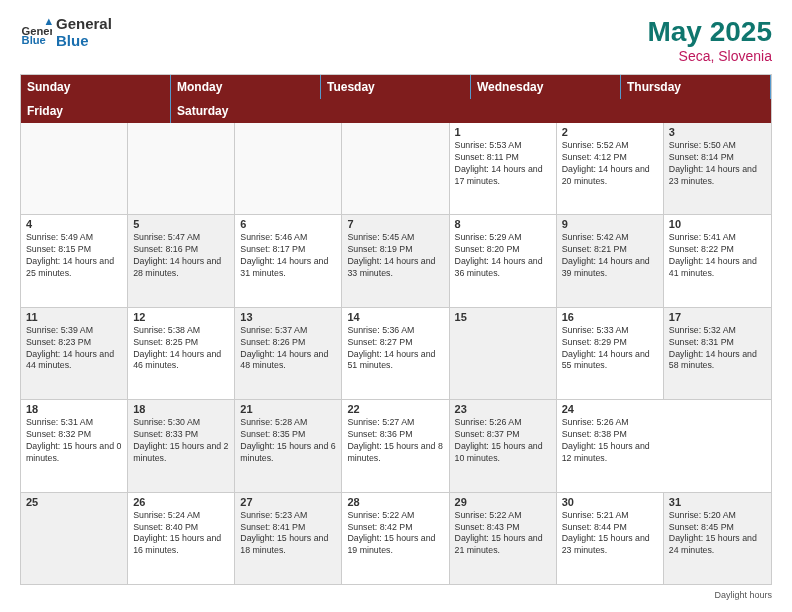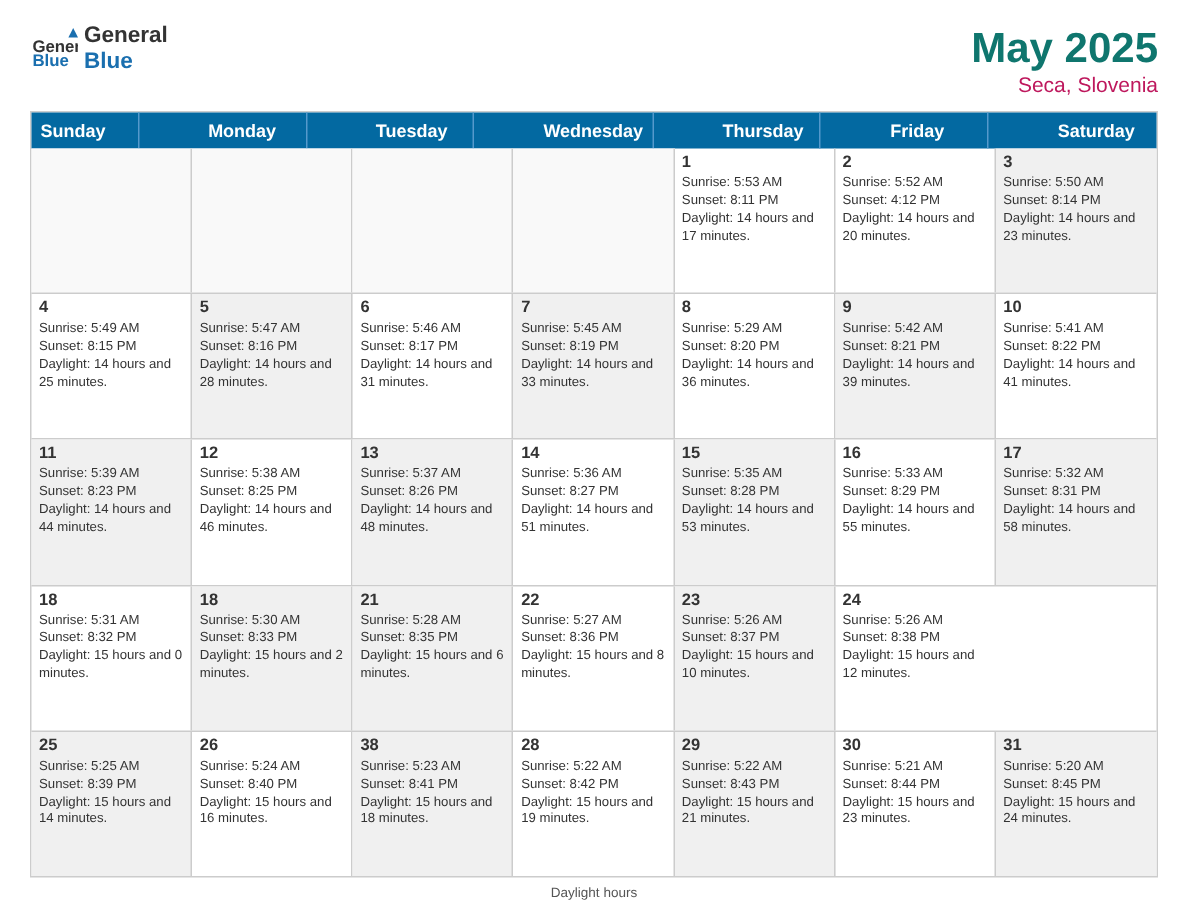--- a/index.html
+++ b/index.html
@@ -45,23 +45,22 @@
       color: #be185d;
     }
     .calendar {
       flex: 1;
       display: flex;
       flex-direction: column;
       border: 1px solid #ccc;
     }
     .cal-header {
       display: grid;
-      grid-template-columns: repeat(7, 1fr);
-      background: #0369a1;
-      gap: 40px;
+      grid-template-columns: repeat(5, 1fr);
+      background: #7f1d1d;
     }
     .cal-header-cell {
       color: #fff;
       font-size: 12px;
       font-weight: bold;
       padding: 5px 6px;
       text-align: left;
       border-right: 1px solid #5599cc;
     }
     .cal-header-cell:last-child { border-right: none; }
@@ -97,21 +96,21 @@
     }
     .cell-info {
       font-size: 8.8px;
       line-height: 1.35;
       color: #333;
     }
     .footer-note {
       margin-top: 5px;
       font-size: 9px;
       color: #555;
-      text-align: center;
+      text-align: right;
     }
   </style>
 </head>
 <body>
 
 <div class="page">
   <div class="header">
     <div class="logo">
       <svg class="logo-icon" viewBox="0 0 40 40">
         <text x="2" y="22" font-size="14" font-weight="bold" fill="#333" font-family="Arial">General</text>
@@ -242,24 +241,20 @@
           </div>
           <div class="cal-cell">
             <div class="day-num">14</div>
             <div class="cell-info">Sunrise: 5:36 AM
 Sunset: 8:27 PM
 Daylight: 14 hours
 and 51 minutes.</div>
           </div>
           <div class="cal-cell shade">
             <div class="day-num">15</div>
-            <div class="cell-info">Sunrise: 5:35 AM
-Sunset: 8:28 PM
-Daylight: 14 hours
-and 53 minutes.</div>
           </div>
           <div class="cal-cell">
             <div class="day-num">16</div>
             <div class="cell-info">Sunrise: 5:33 AM
 Sunset: 8:29 PM
 Daylight: 14 hours
 and 55 minutes.</div>
           </div>
           <div class="cal-cell shade">
             <div class="day-num">17</div>
@@ -309,34 +304,30 @@
             <div class="day-num">24</div>
             <div class="cell-info">Sunrise: 5:26 AM
 Sunset: 8:38 PM
 Daylight: 15 hours
 and 12 minutes.</div>
           </div>
         </div>
         <div class="cal-row">
           <div class="cal-cell shade">
             <div class="day-num">25</div>
-            <div class="cell-info">Sunrise: 5:25 AM
-Sunset: 8:39 PM
-Daylight: 15 hours
-and 14 minutes.</div>
           </div>
           <div class="cal-cell">
             <div class="day-num">26</div>
             <div class="cell-info">Sunrise: 5:24 AM
 Sunset: 8:40 PM
 Daylight: 15 hours
 and 16 minutes.</div>
           </div>
           <div class="cal-cell shade">
-            <div class="day-num">38</div>
+            <div class="day-num">27</div>
             <div class="cell-info">Sunrise: 5:23 AM
 Sunset: 8:41 PM
 Daylight: 15 hours
 and 18 minutes.</div>
           </div>
           <div class="cal-cell">
             <div class="day-num">28</div>
             <div class="cell-info">Sunrise: 5:22 AM
 Sunset: 8:42 PM
 Daylight: 15 hours

